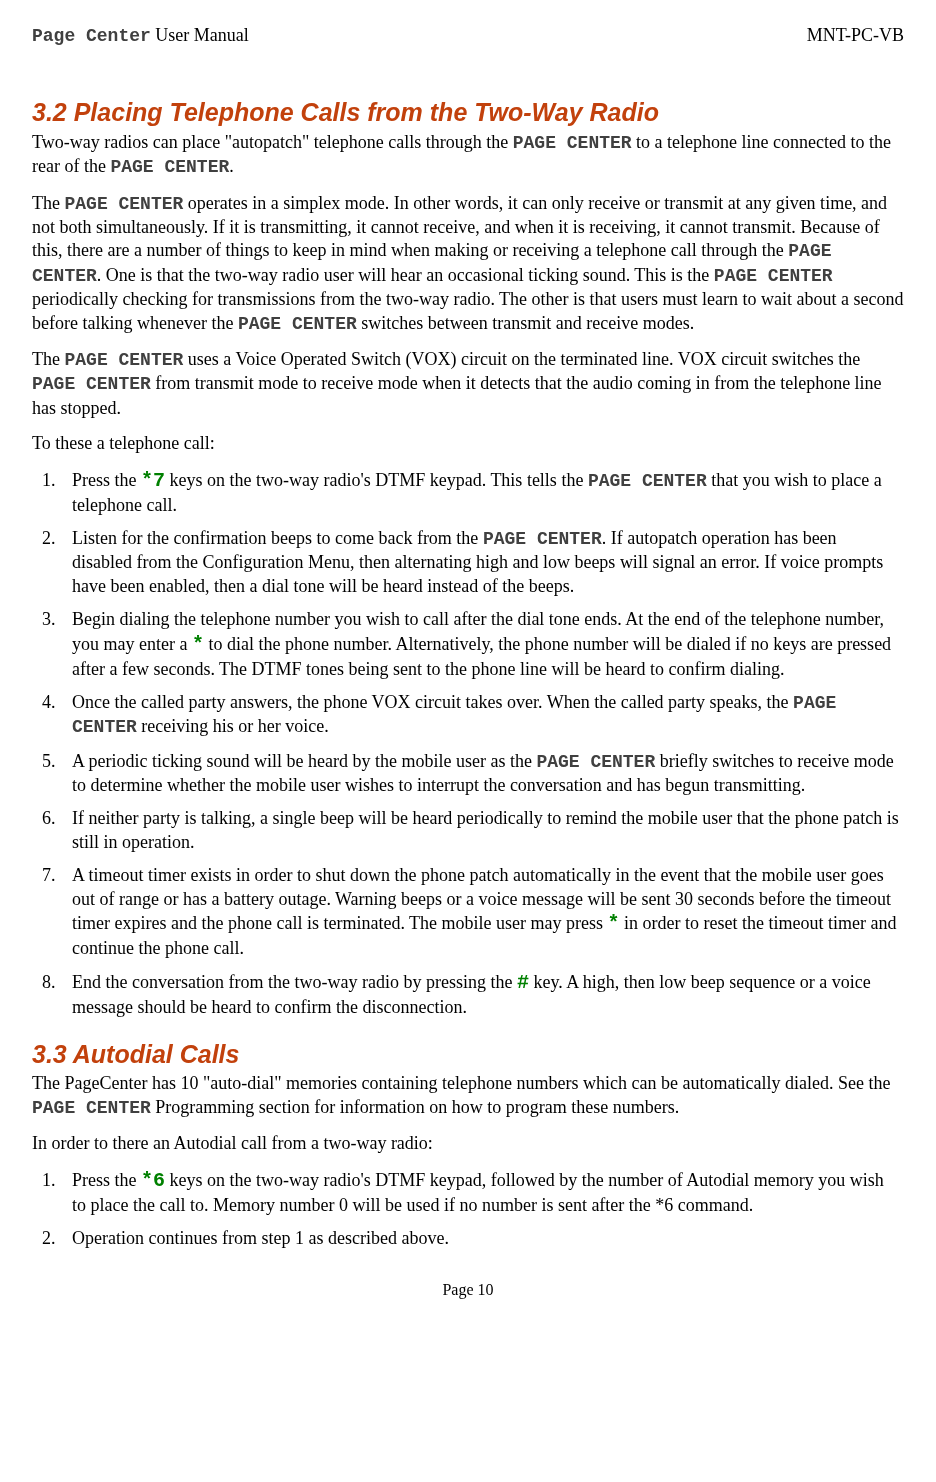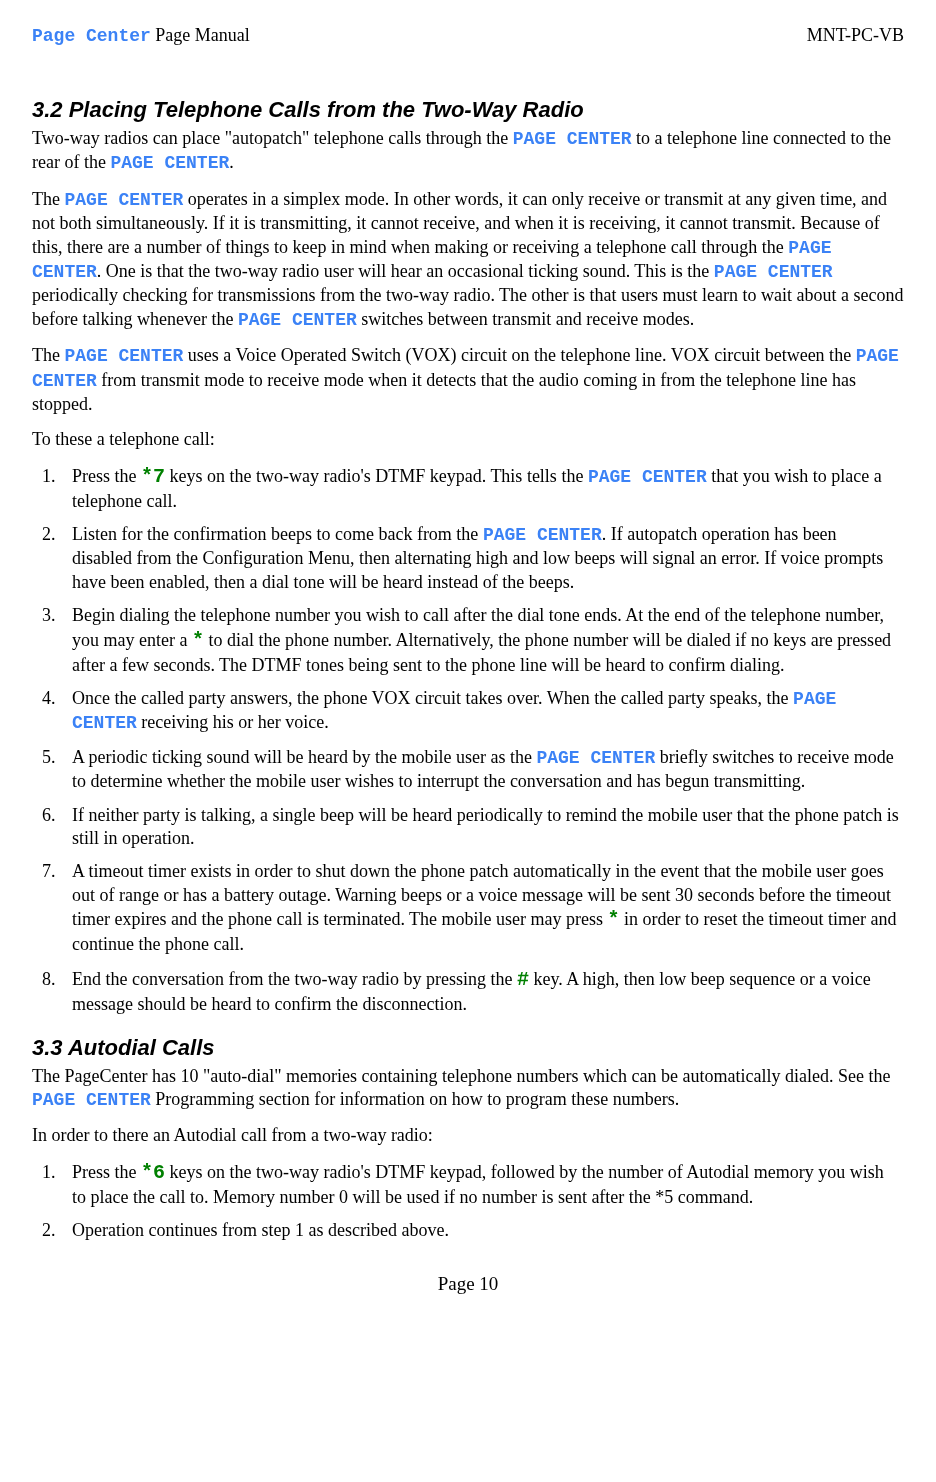--- a/index.html
+++ b/index.html
@@ -12,57 +12,57 @@
     width: 936px;
     box-sizing: border-box;
   }
   .header-row {
     display: flex;
     justify-content: space-between;
     font-size: 18px;
     margin-bottom: 48px;
   }
   .mono { font-family: "Courier New", Courier, monospace; font-weight: bold; }
-  .brand { color: #3b82f6; }
+  .brand { color: #404040; }
   .sec-h {
-    color: #000000;
+    color: #c2410c;
     font-family: Arial, Helvetica, sans-serif;
     font-style: italic;
     font-weight: bold;
-    font-size: 22px;
+    font-size: 25px;
     margin: 12px 0 2px 0;
   }
   .para { margin: 0 0 12px 0; }
   .ol { margin: 0 4px 18px 0; padding-left: 28px; }
   .ol > li { padding-left: 12px; margin-bottom: 10px; }
   .keycode { font-family: "Courier New", Courier, monospace; font-weight: bold; color: #008000; font-size: 20px; }
-  .footer { text-align: center; margin-top: 30px; font-size: 19px; }
+  .footer { text-align: center; margin-top: 30px; font-size: 16px; }
 </style>
 </head>
 <body>
 
 <div class="header-row">
   <span>
-    <span class="mono brand">Page Center</span><span> Page Manual</span>
+    <span class="mono brand">Page Center</span><span> User Manual</span>
   </span>
   <span>MNT-PC-VB</span>
 </div>
 
 <div class="sec-h">3.2   Placing Telephone Calls from the Two-Way Radio</div>
 
 <p class="para">
   <span>Two-way radios can place "autopatch" telephone calls through the </span><span class="mono brand">PAGE CENTER</span><span> to a telephone line connected to the rear of the </span><span class="mono brand">PAGE CENTER</span><span>.</span>
 </p>
 
 <p class="para">
   <span>The </span><span class="mono brand">PAGE CENTER</span><span> operates in a simplex mode.  In other words, it can only receive or transmit at any given time, and not both simultaneously.  If it is transmitting, it cannot receive, and when it is receiving, it cannot transmit.  Because of this, there are a number of things to keep in mind when making or receiving a telephone call through the </span><span class="mono brand">PAGE CENTER</span><span>.   One is that the two-way radio user will hear an occasional ticking sound.  This is the </span><span class="mono brand">PAGE CENTER</span><span> periodically checking for transmissions from the two-way radio.  The other is that users must learn to wait about a second before talking whenever the </span><span class="mono brand">PAGE CENTER</span><span> switches between transmit and receive modes.</span>
 </p>
 
 <p class="para">
-  <span>The </span><span class="mono brand">PAGE CENTER</span><span> uses a Voice Operated Switch (VOX) circuit on the telephone line.  VOX circuit between the </span><span class="mono brand">PAGE CENTER</span><span> from transmit mode to receive mode when it detects that the audio coming in from the telephone line has stopped.</span>
+  <span>The </span><span class="mono brand">PAGE CENTER</span><span> uses a Voice Operated Switch (VOX) circuit on the terminated line.  VOX circuit switches the </span><span class="mono brand">PAGE CENTER</span><span> from transmit mode to receive mode when it detects that the audio coming in from the telephone line has stopped.</span>
 </p>
 
 <p class="para">To these a telephone call:</p>
 
 <ol class="ol">
   <li>
     <span>Press the </span><span class="keycode">*7</span><span> keys on the two-way radio's DTMF keypad.  This tells the </span><span class="mono brand">PAGE CENTER</span><span> that you wish to place a telephone call.</span>
   </li>
   <li>
     <span>Listen for the confirmation beeps to come back from the </span><span class="mono brand">PAGE CENTER</span><span>.   If autopatch operation has been disabled from the Configuration Menu, then alternating high and low beeps will signal an error. If voice prompts have been enabled, then a dial tone will be heard instead of the beeps.</span>
@@ -88,18 +88,18 @@
 <div class="sec-h">3.3   Autodial Calls</div>
 
 <p class="para">
   <span>The PageCenter has 10 "auto-dial" memories containing telephone numbers which can be automatically dialed.  See the </span><span class="mono brand">PAGE CENTER</span><span> Programming section for information on how to program these numbers.</span>
 </p>
 
 <p class="para">In order to there an Autodial call from a two-way radio:</p>
 
 <ol class="ol">
   <li>
-    <span>Press the </span><span class="keycode">*6</span><span>  keys on the two-way radio's DTMF keypad, followed by the number of Autodial memory you wish to place the call to.  Memory number 0 will be used if no number is sent after the *5 command.</span>
+    <span>Press the </span><span class="keycode">*6</span><span>  keys on the two-way radio's DTMF keypad, followed by the number of Autodial memory you wish to place the call to.  Memory number 0 will be used if no number is sent after the *6 command.</span>
   </li>
   <li>Operation continues from step 1 as described above.</li>
 </ol>
 
 <div class="footer">Page 10</div>
 
 </body></html>

